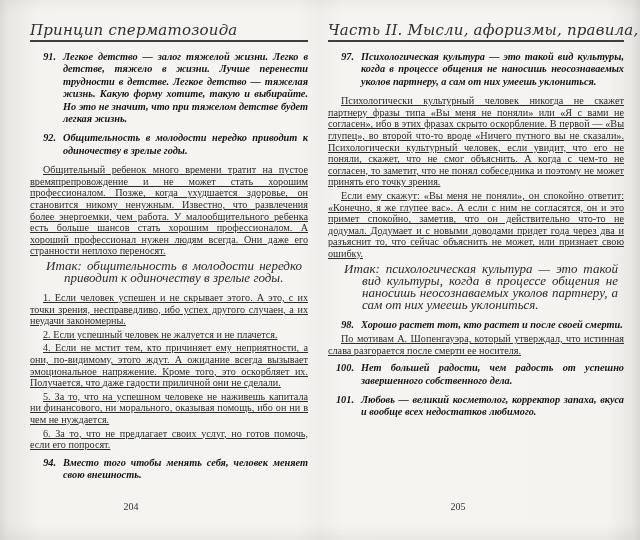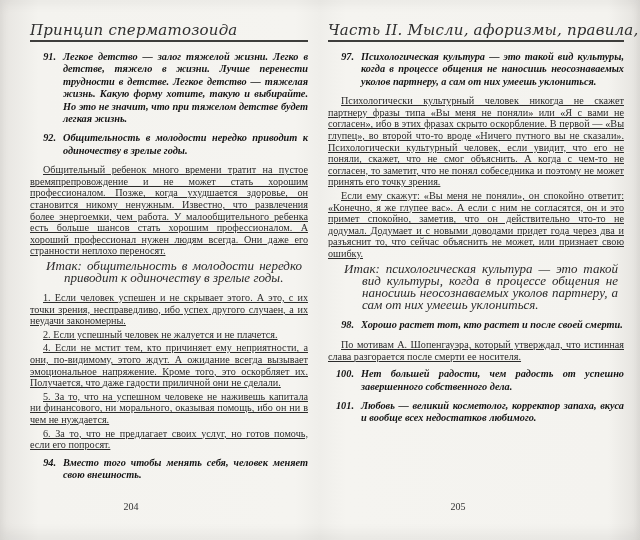--- a/index.html
+++ b/index.html
@@ -100,21 +100,21 @@
 
     <div class="aphorism">
       <span class="num">97.</span>
       <span class="text">Психологическая культура — это такой вид культуры, когда в процессе общения не наносишь неосознаваемых уколов партнеру, а сам от них умеешь уклониться.</span>
     </div>
 
     <p class="body-para">Психологически культурный человек никогда не скажет партнеру фразы типа «Вы меня не поняли» или «Я с вами не согласен», ибо в этих фразах скрыто оскорбление. В первой — «Вы глупец», во второй что-то вроде «Ничего путного вы не сказали». Психологически культурный человек, если увидит, что его не поняли, скажет, что не смог объяснить. А когда с чем-то не согласен, то заметит, что не понял собеседника и поэтому не может принять его точку зрения.</p>
     <p class="body-para">Если ему скажут: «Вы меня не поняли», он спокойно ответит: «Конечно, я же глупее вас». А если с ним не согласятся, он и это примет спокойно, заметив, что он действительно что-то не додумал. Додумает и с новыми доводами придет года через два и разъяснит то, что сейчас объяснить не может, или признает свою ошибку.</p>
     <p class="itak">Итак: психологическая культура — это такой вид культуры, когда в процессе общения не наносишь неосознаваемых уколов партнеру, а сам от них умеешь уклониться.</p>
 
-    <div class="aphorism" style="margin-bottom:8px;">
+    <div class="aphorism" style="margin-bottom:2px;">
       <span class="num">98.</span>
       <span class="text">Хорошо растет тот, кто растет и после своей смерти.</span>
     </div>
 
     <p class="body-para after-space">По мотивам А. Шопенгауэра, который утверждал, что истинная слава разгорается после смерти ее носителя.</p>
 
 
     <div class="aphorism">
       <span class="num">100.</span>
       <span class="text">Нет большей радости, чем радость от успешно завершенного собственного дела.</span>

